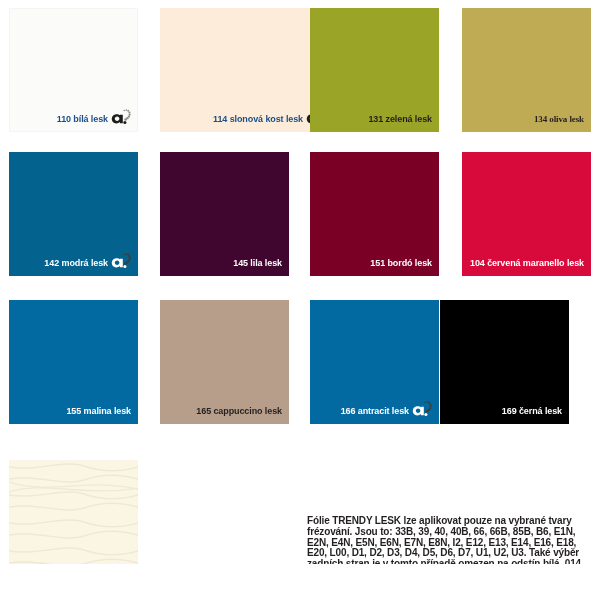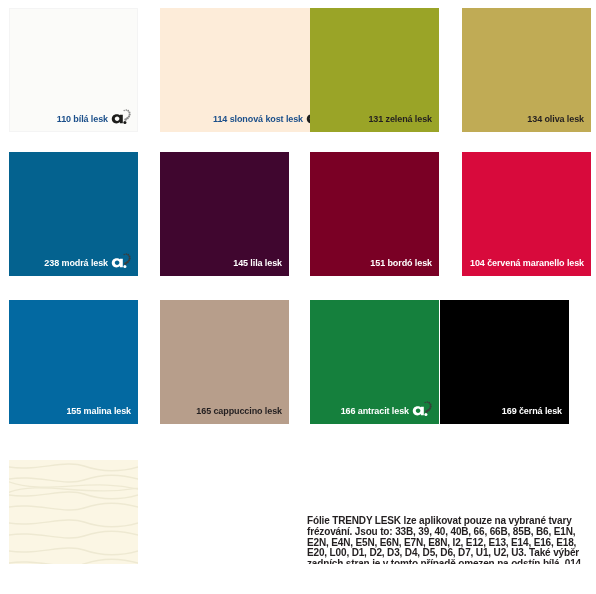--- a/index.html
+++ b/index.html
@@ -135,24 +135,24 @@
   <g fill="#1d1d1b">
     <circle cx="29.8" cy="29.0" r="3.1"></circle>
   </g>
 </svg>
         </div>
       </div>
       <div class="swatch" style="left: 310px; top: 8px; background: rgb(154, 164, 39);">
         <div class="swatch-caption" style="color: rgb(35, 31, 32);">131 zelená lesk</div>
       </div>
       <div class="swatch" style="left: 462px; top: 8px; background: rgb(192, 171, 85);">
-        <div class="swatch-caption" style="color: rgb(35, 31, 32);">134 oliva lesk</div>
+        <div class="swatch-caption" style="color: rgb(35, 31, 32); font-family: Liberation Serif, serif;">134 oliva lesk</div>
       </div>
       <div class="swatch has-logo" style="left: 9px; top: 152px; background: rgb(4, 98, 143);">
-        <div class="swatch-caption" style="color: rgb(255, 255, 255);">238 modrá lesk</div>
+        <div class="swatch-caption" style="color: rgb(255, 255, 255);">142 modrá lesk</div>
         <div class="logo">
 <svg viewBox="0 0 44 40" xmlns="http://www.w3.org/2000/svg">
   <g fill="#ffffff">
     <path d="M20.5 15.5 C16.5 11.5 9.5 11.8 6.0 15.6 C2.2 19.7 3.0 26.2 7.6 29.3
              C11.4 31.9 16.6 31.3 19.8 28.2 L19.8 30.6 L25.6 30.6 L25.6 13.4 L19.8 13.4 L19.8 15.5 Z
              M14.2 26.0 C11.6 26.0 9.6 24.1 9.6 21.6 C9.6 19.1 11.6 17.2 14.2 17.2
              C16.8 17.2 18.8 19.1 18.8 21.6 C18.8 24.1 16.8 26.0 14.2 26.0 Z"></path>
   </g>
   <g fill="#3c3c3b">
     <circle cx="28.4" cy="5.2" r="1.5"></circle>
@@ -178,21 +178,21 @@
       </div>
       <div class="swatch" style="left: 462px; top: 152px; background: rgb(216, 10, 60);">
         <div class="swatch-caption" style="color: rgb(255, 255, 255);">104 červená maranello lesk</div>
       </div>
       <div class="swatch" style="left: 9px; top: 300px; background: #0369a1;">
         <div class="swatch-caption" style="color: rgb(255, 255, 255);">155 malina lesk</div>
       </div>
       <div class="swatch" style="left: 160px; top: 300px; background: rgb(183, 158, 139);">
         <div class="swatch-caption" style="color: rgb(35, 31, 32);">165 cappuccino lesk</div>
       </div>
-      <div class="swatch has-logo" style="left: 310px; top: 300px; background: #15803d;">
+      <div class="swatch has-logo" style="left: 310px; top: 300px; background: #0369a1;">
         <div class="swatch-caption" style="color: rgb(255, 255, 255);">166 antracit lesk</div>
         <div class="logo">
 <svg viewBox="0 0 44 40" xmlns="http://www.w3.org/2000/svg">
   <g fill="#ffffff">
     <path d="M20.5 15.5 C16.5 11.5 9.5 11.8 6.0 15.6 C2.2 19.7 3.0 26.2 7.6 29.3
              C11.4 31.9 16.6 31.3 19.8 28.2 L19.8 30.6 L25.6 30.6 L25.6 13.4 L19.8 13.4 L19.8 15.5 Z
              M14.2 26.0 C11.6 26.0 9.6 24.1 9.6 21.6 C9.6 19.1 11.6 17.2 14.2 17.2
              C16.8 17.2 18.8 19.1 18.8 21.6 C18.8 24.1 16.8 26.0 14.2 26.0 Z"></path>
   </g>
   <g fill="#3c3c3b">

